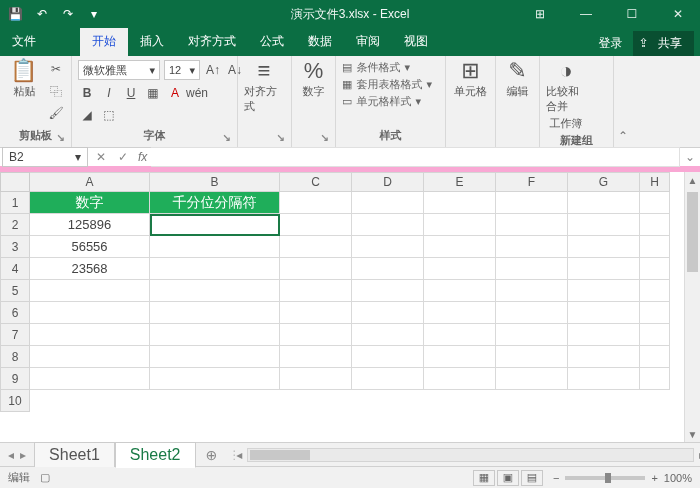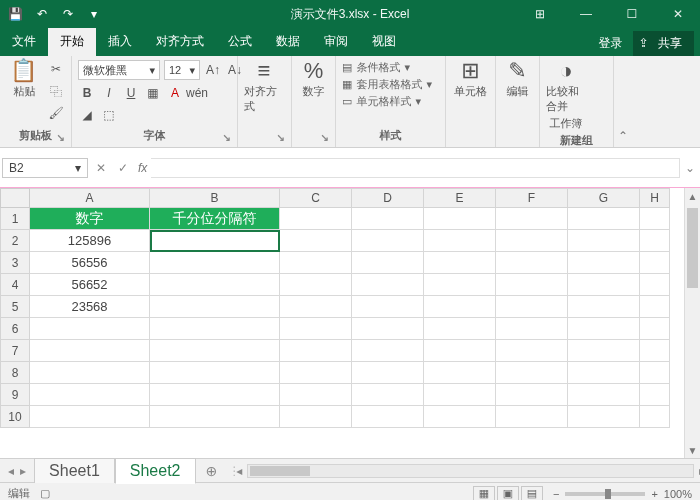--- a/index.html
+++ b/index.html
@@ -6,39 +6,39 @@
 body{width:700px;height:500px;background:#fff;overflow:hidden;font-size:12px;color:#444;}
 .titlebar{height:28px;background:#0b6e43;display:flex;align-items:center;color:#fff;position:relative;}
 .titlebar .qat{display:flex;gap:10px;padding-left:8px;}
 .titlebar .qat span{width:16px;text-align:center;cursor:pointer;}
 .titlebar .tfile{position:absolute;left:50%;transform:translateX(-50%);font-size:12px;opacity:.95;}
 .titlebar .wbtn{margin-left:auto;display:flex;gap:2px;}
 .titlebar .wbtn span{width:44px;height:28px;display:flex;align-items:center;justify-content:center;cursor:pointer;opacity:.9;}
 .tabs{height:28px;background:#0b6e43;display:flex;align-items:flex-end;color:#fff;}
 .tabs .tab{padding:5px 12px 6px;cursor:pointer;font-size:12px;}
 .tabs .tab.file{background:#0b6e43;}
-.tabs .tab.active{background:#f1f1f1;color:#000000;}
+.tabs .tab.active{background:#f1f1f1;color:#1d4ed8;margin-left:32px;}
 .tabs .right{margin-left:auto;display:flex;align-items:center;gap:4px;padding-right:6px;}
 .tabs .right span{padding:4px 6px;cursor:pointer;}
 .tabs .share{background:#094f31;padding:5px 8px;}
 .ribbon{height:92px;background:#f1f1f1;border-bottom:1px solid #d0d0d0;display:flex;}
 .grp{border-right:1px solid #d8d8d8;display:flex;flex-direction:column;justify-content:space-between;padding:4px 6px 2px;}
 .grp-body{flex:1;display:flex;align-items:flex-start;gap:4px;}
 .grp-label{text-align:center;font-size:11px;color:#666;padding:2px 0;position:relative;font-weight:bold;}
 .grp-label .dl{position:absolute;right:0;bottom:2px;font-size:10px;color:#888;cursor:pointer;}
 .bigbtn{display:flex;flex-direction:column;align-items:center;justify-content:center;width:40px;gap:2px;cursor:pointer;font-size:11px;color:#555;}
 .bigbtn .ic{font-size:22px;line-height:22px;}
 .fontrow{display:flex;gap:4px;align-items:center;}
 .fontname{border:1px solid #c8c8c8;background:#fff;width:82px;height:20px;font-size:11px;padding:2px 4px;display:flex;align-items:center;justify-content:space-between;cursor:pointer;}
 .fontsize{border:1px solid #c8c8c8;background:#fff;width:36px;height:20px;font-size:11px;padding:2px 4px;display:flex;align-items:center;justify-content:space-between;cursor:pointer;}
 .tinybtn{width:18px;height:18px;border:1px solid transparent;display:flex;align-items:center;justify-content:center;cursor:pointer;font-size:12px;color:#555;}
 .styles-body{display:flex;flex-direction:column;gap:2px;font-size:11px;color:#666;}
 .styles-body div{display:flex;align-items:center;gap:4px;cursor:pointer;}
 .ribbon-collapse{width:18px;display:flex;align-items:flex-end;justify-content:center;padding-bottom:4px;color:#777;cursor:pointer;}
-.namebox-row{height:40px;border-bottom:1px solid #f9a8d4;display:flex;align-items:center;background:#fff;}
+.namebox-row{height:24px;border-bottom:6px solid #f9a8d4;display:flex;align-items:center;background:#fff;}
 .namebox{width:86px;border:1px solid #c8c8c8;margin:0 2px;height:20px;padding:2px 6px;display:flex;align-items:center;justify-content:space-between;cursor:text;}
 .fx-btn{width:22px;text-align:center;color:#888;cursor:pointer;}
 .fx-label{font-style:italic;color:#777;padding:0 4px;}
 .formula-input{flex:1;height:20px;border:1px solid #e0e0e0;border-left:none;padding:2px 4px;cursor:text;}
 .fbar-expand{width:20px;text-align:center;color:#888;cursor:pointer;}
 .grid-wrap{position:relative;height:270px;display:flex;}
 .rowhdr-col{width:30px;}
 .corner{height:20px;border:1px solid #ccc;background:#f0f0f0;cursor:pointer;}
 .rowhdr{height:22px;border:1px solid #d4d4d4;border-top:none;background:#f0f0f0;display:flex;align-items:center;justify-content:center;font-size:12px;color:#555;cursor:pointer;}
 .grid-main{flex:1;overflow:hidden;position:relative;}
@@ -272,30 +272,20 @@
           <div class="cell num colA">56556</div>
           <div class="cell colB"></div>
           <div class="cell colO"></div>
           <div class="cell colO"></div>
           <div class="cell colO"></div>
           <div class="cell colO"></div>
           <div class="cell colO"></div>
           <div class="cell colH"></div>
         </div>
       <div class="row">
-          <div class="cell num colA">56652</div>
-          <div class="cell colB"></div>
-          <div class="cell colO"></div>
-          <div class="cell colO"></div>
-          <div class="cell colO"></div>
-          <div class="cell colO"></div>
-          <div class="cell colO"></div>
-          <div class="cell colH"></div>
-        </div>
-      <div class="row">
           <div class="cell num colA">23568</div>
           <div class="cell colB"></div>
           <div class="cell colO"></div>
           <div class="cell colO"></div>
           <div class="cell colO"></div>
           <div class="cell colO"></div>
           <div class="cell colO"></div>
           <div class="cell colH"></div>
         </div>
       <div class="row">

